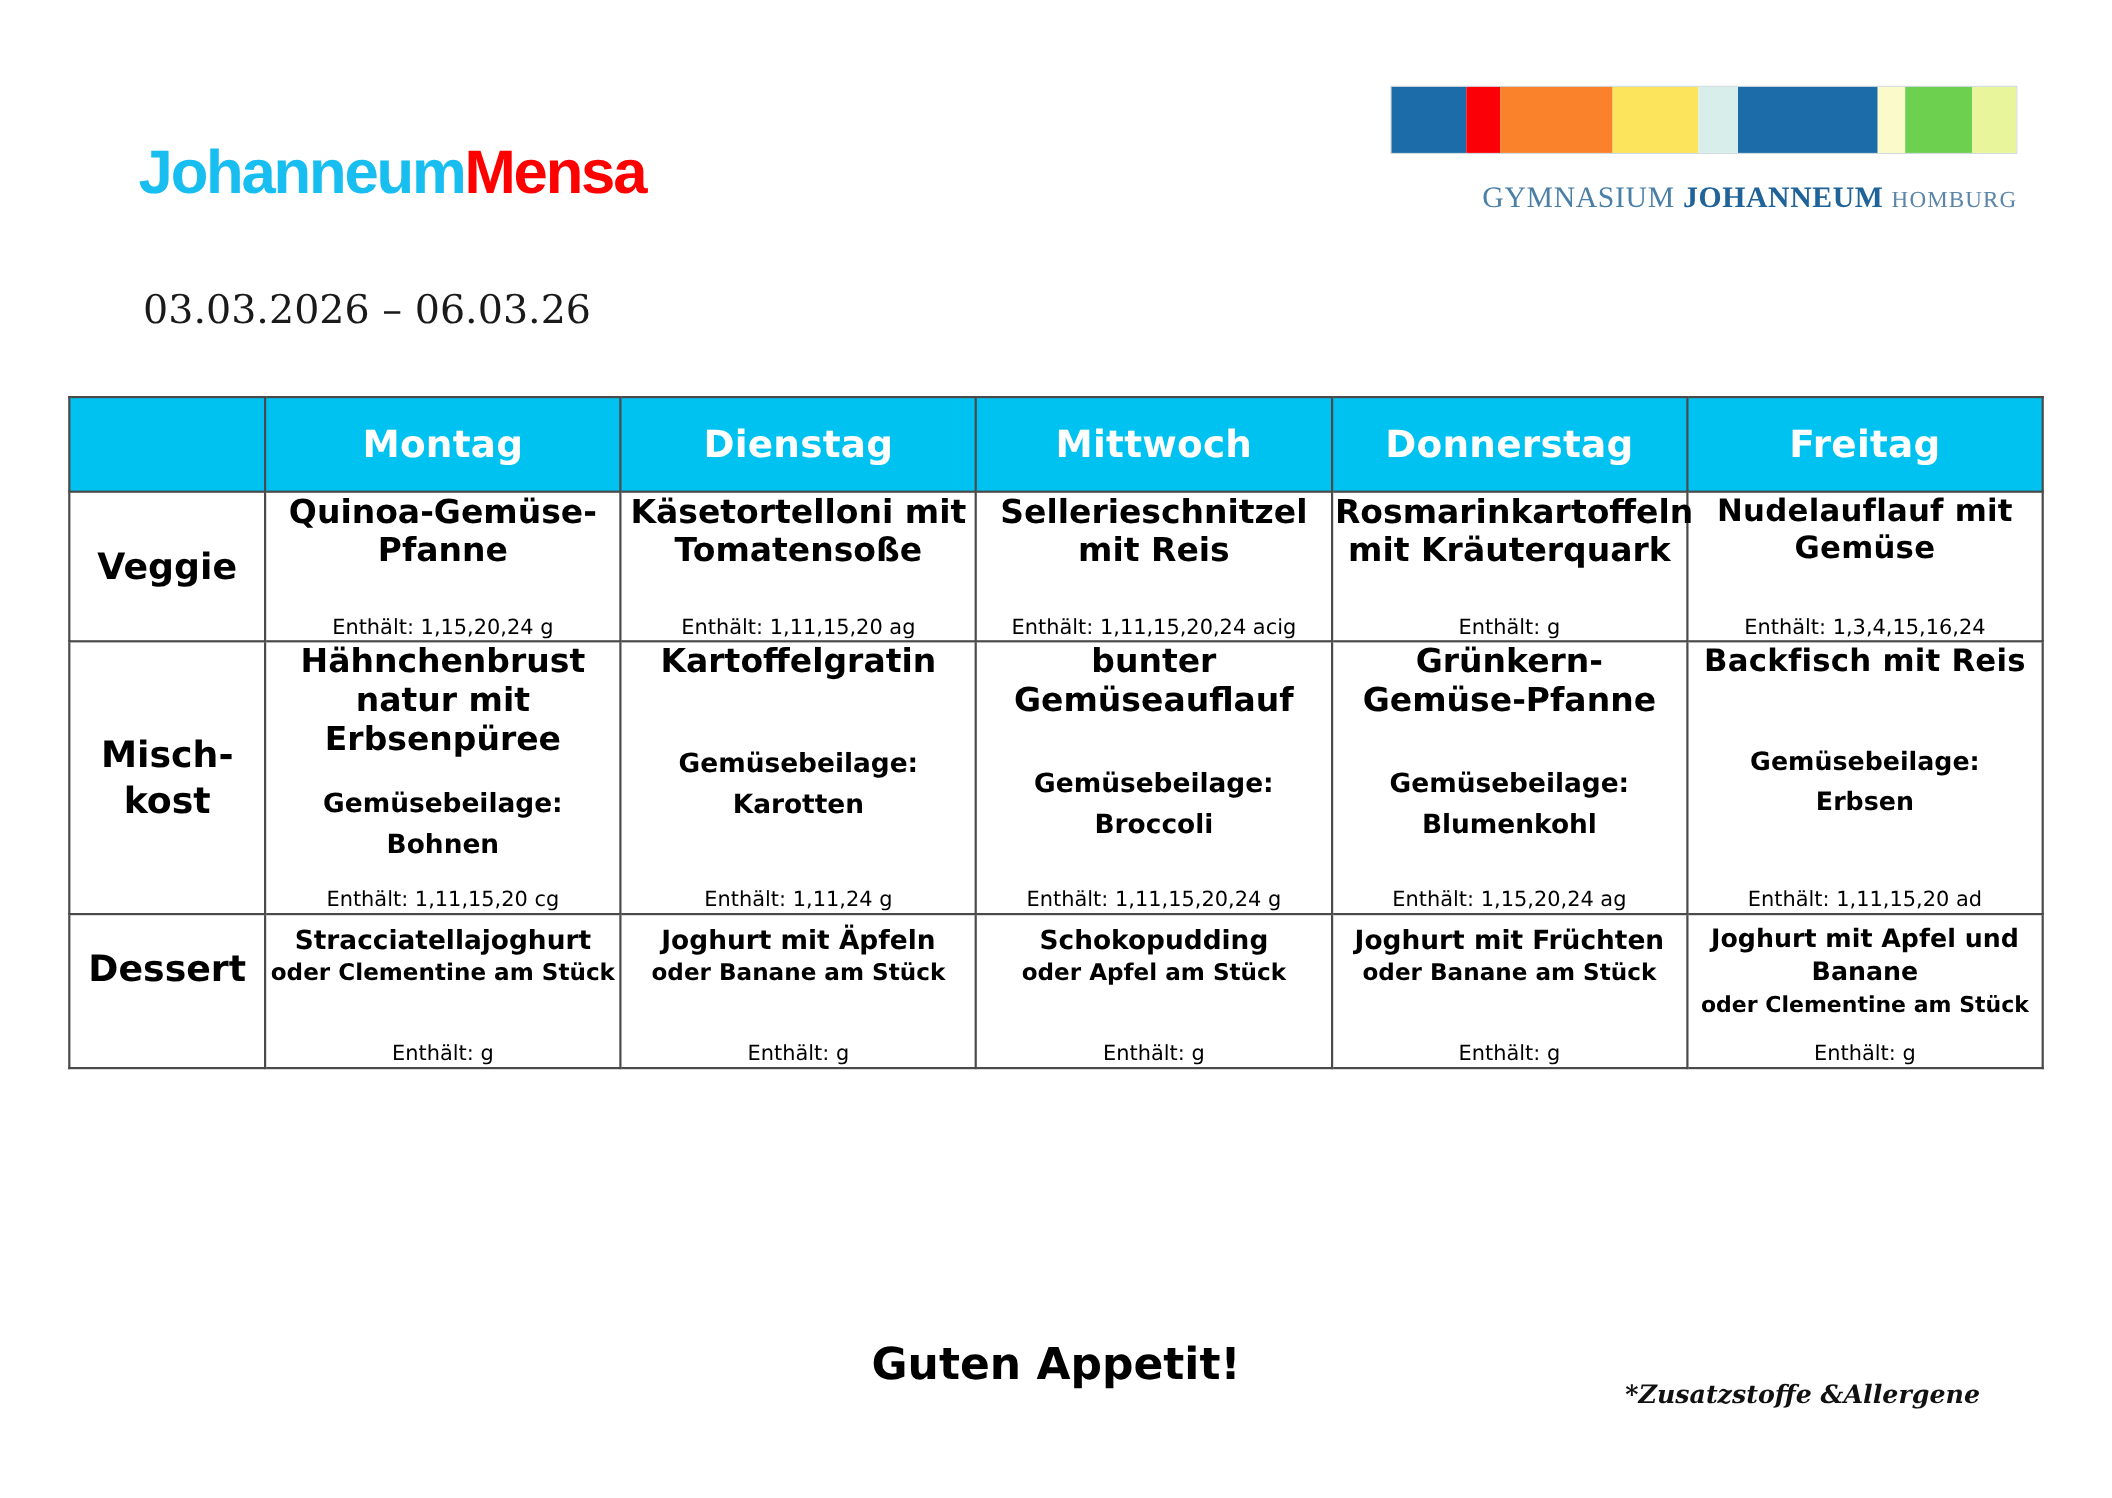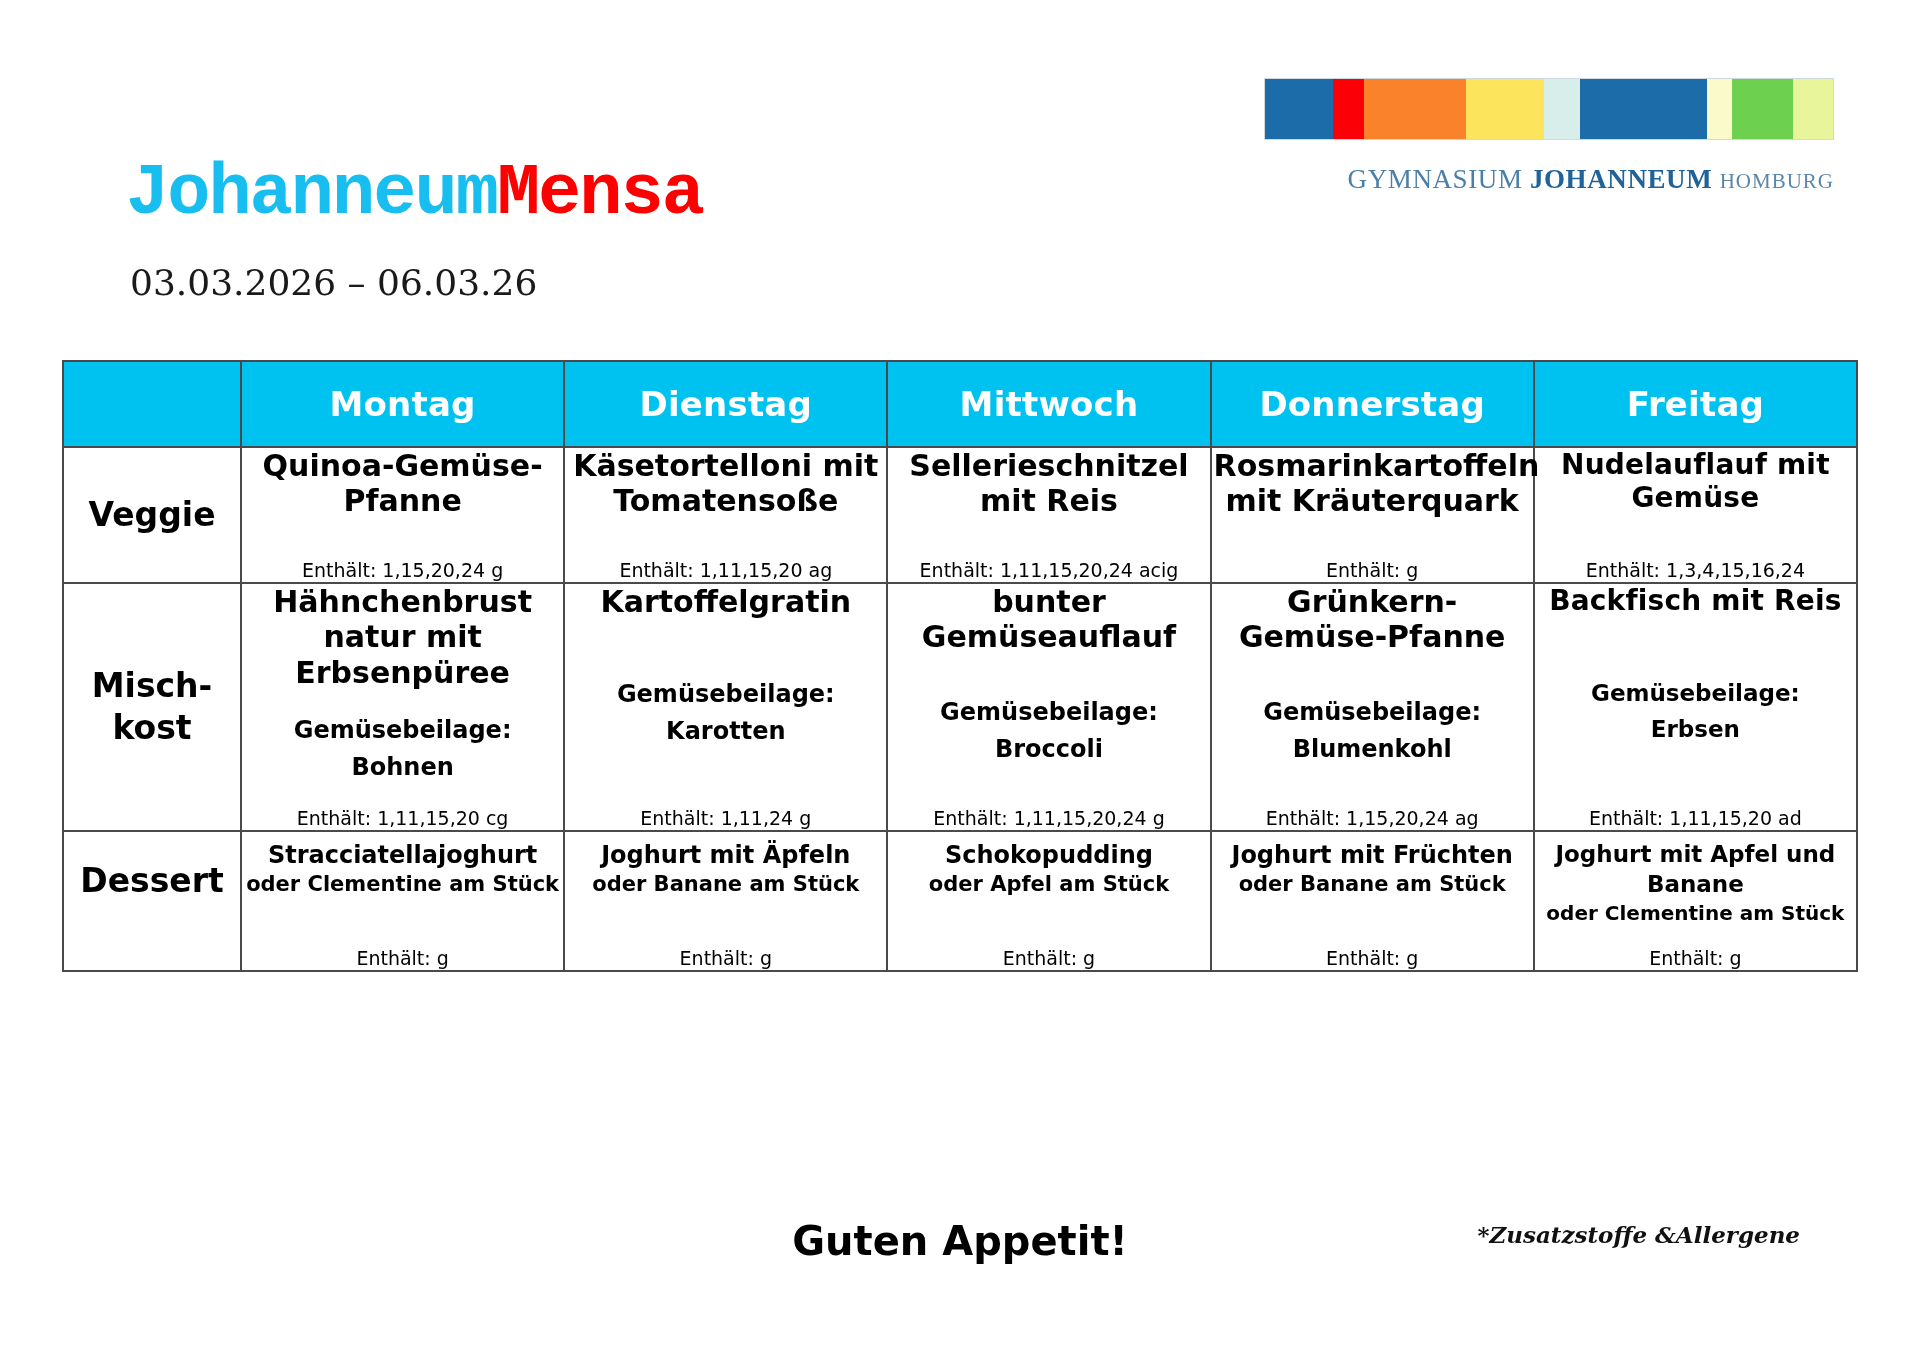--- a/index.html
+++ b/index.html
@@ -27,27 +27,26 @@
   
   .header {
     position: relative;
     height: 290px;
   }
 
   .brand-title {
     position: absolute;
     left: 126px;
     top: 128px;
-    font-family: Liberation Mono, monospace;
-    font-size: 72px;
+    font-family: Liberation Sans, sans-serif;
+    font-size: 56px;
     font-weight: 700;
     letter-spacing: -2px;
     line-height: 1;
     white-space: nowrap;
-    margin-top: 30px;
   }
   .brand-title .part-a { color: #18bef0; }
   .brand-title .part-b { color: #ff0000; }
 
   .date-range {
     position: absolute;
     left: 130px;
     top: 262px;
     font-family: "DejaVu Serif", serif;
     font-size: 36px;
@@ -208,21 +207,21 @@
     top: 1218px;
     text-align: center;
     font-family: "DejaVu Sans", sans-serif;
     font-weight: 700;
     font-size: 40px;
     color: #000000;
   }
   .footer-note {
     position: absolute;
     right: 120px;
-    top: 1221px;
+    top: 1254px;
     font-family: "DejaVu Serif", serif;
     font-style: italic;
     font-weight: 700;
     font-size: 23px;
     color: #111111;
     white-space: nowrap;
   }
 </style>
 </head>
 <body>

